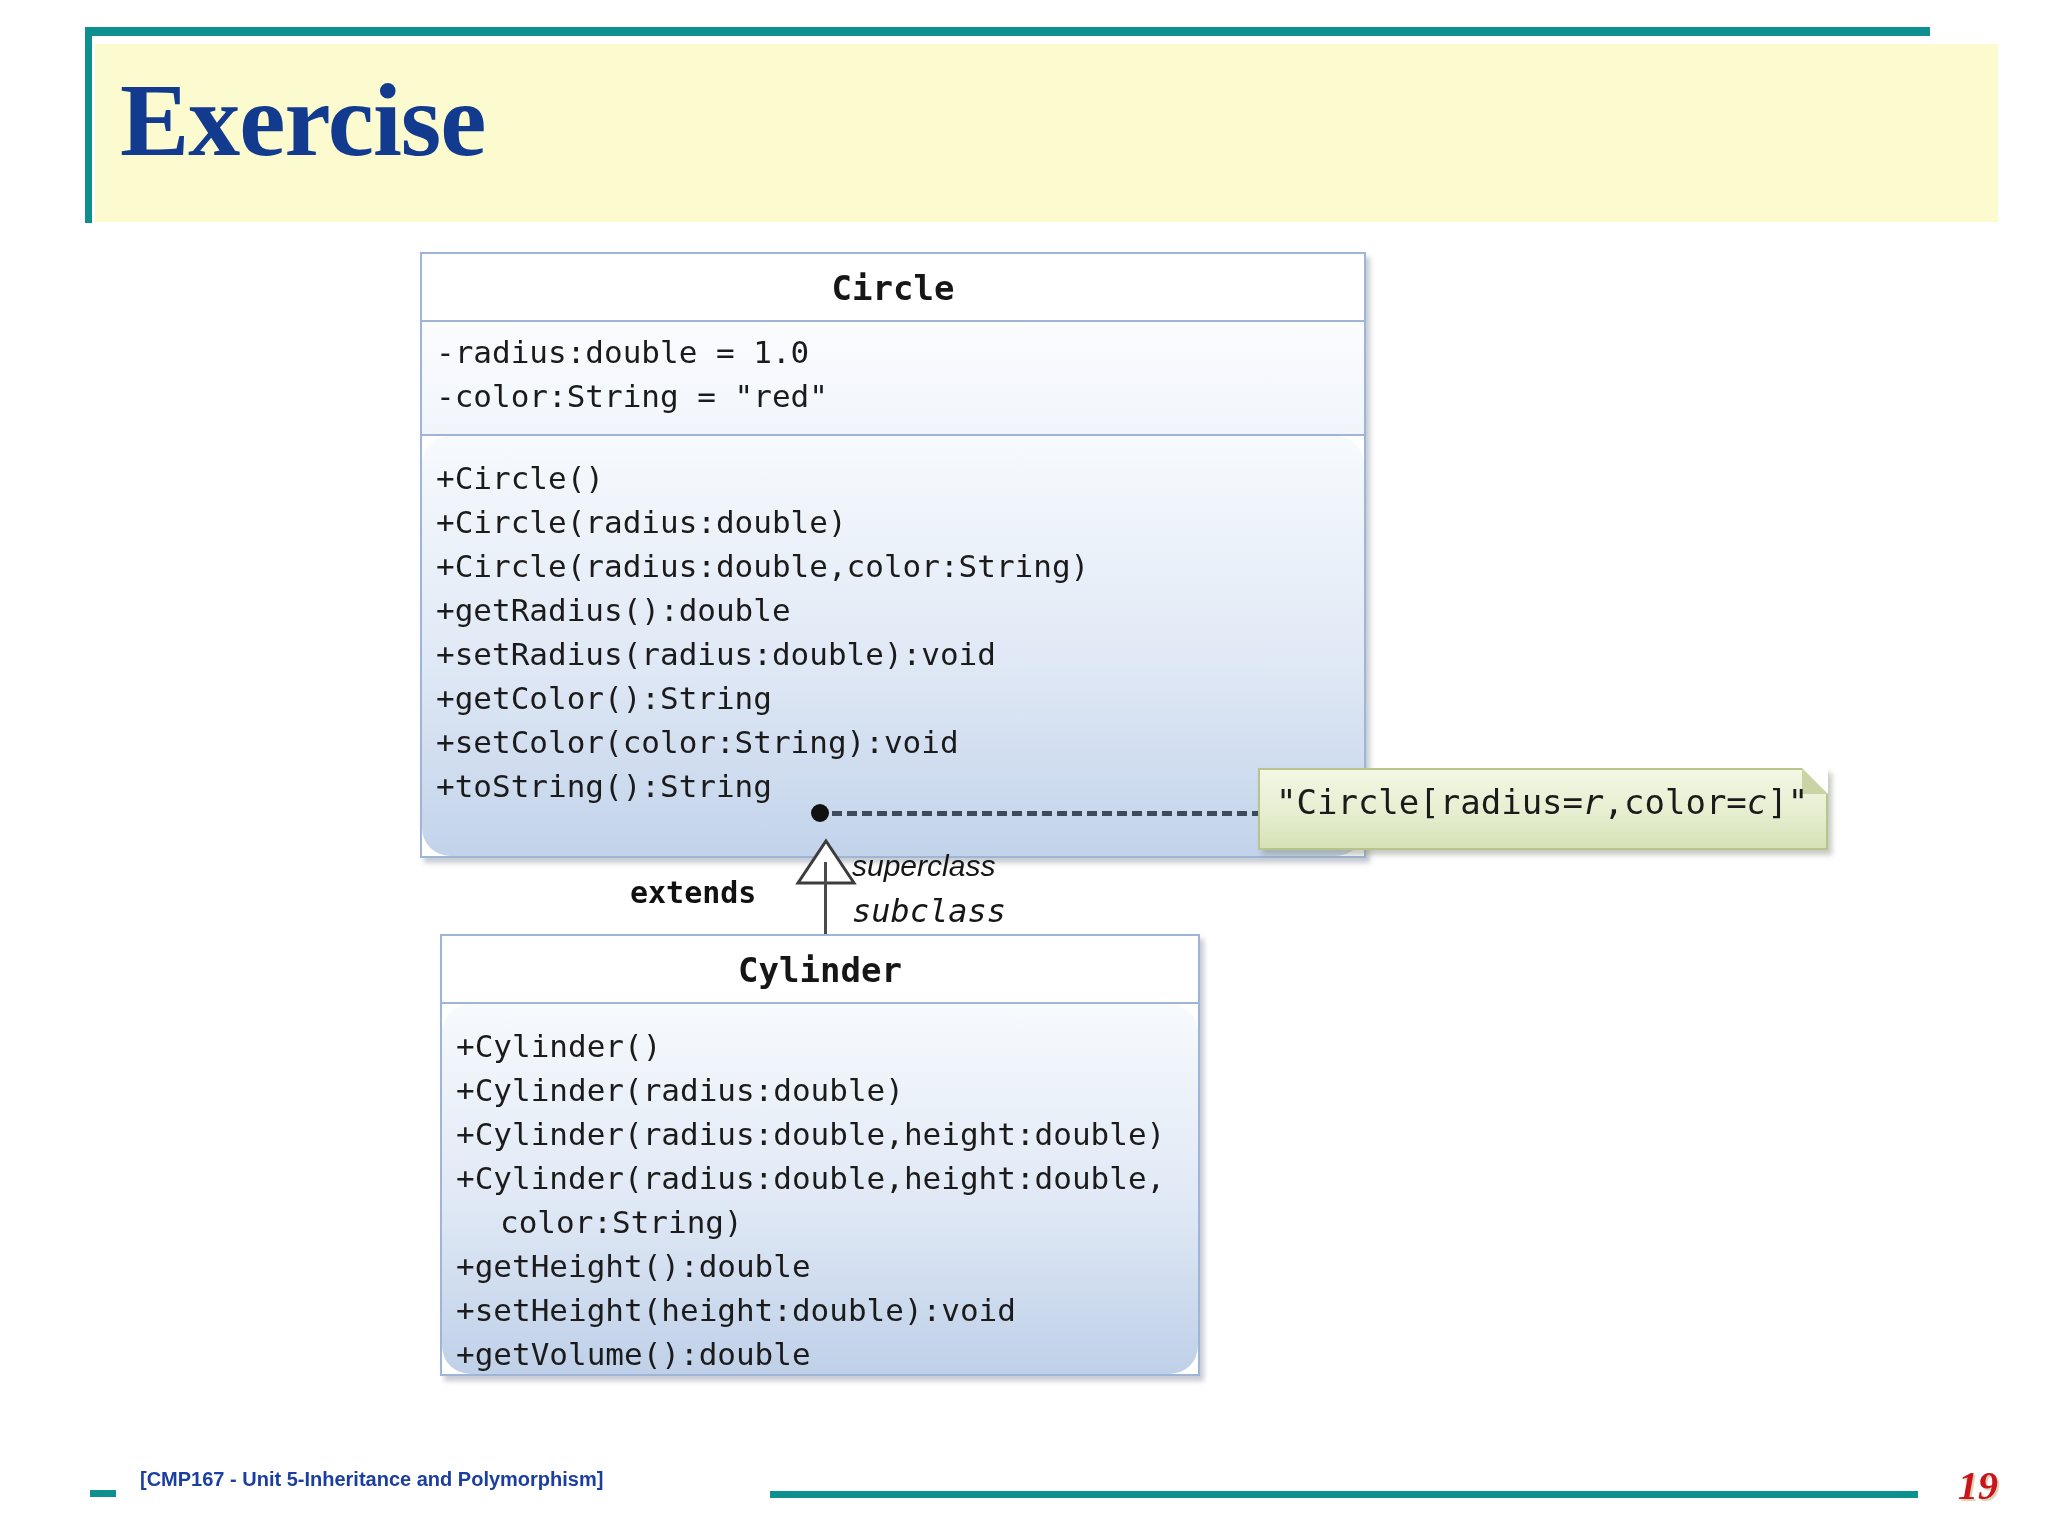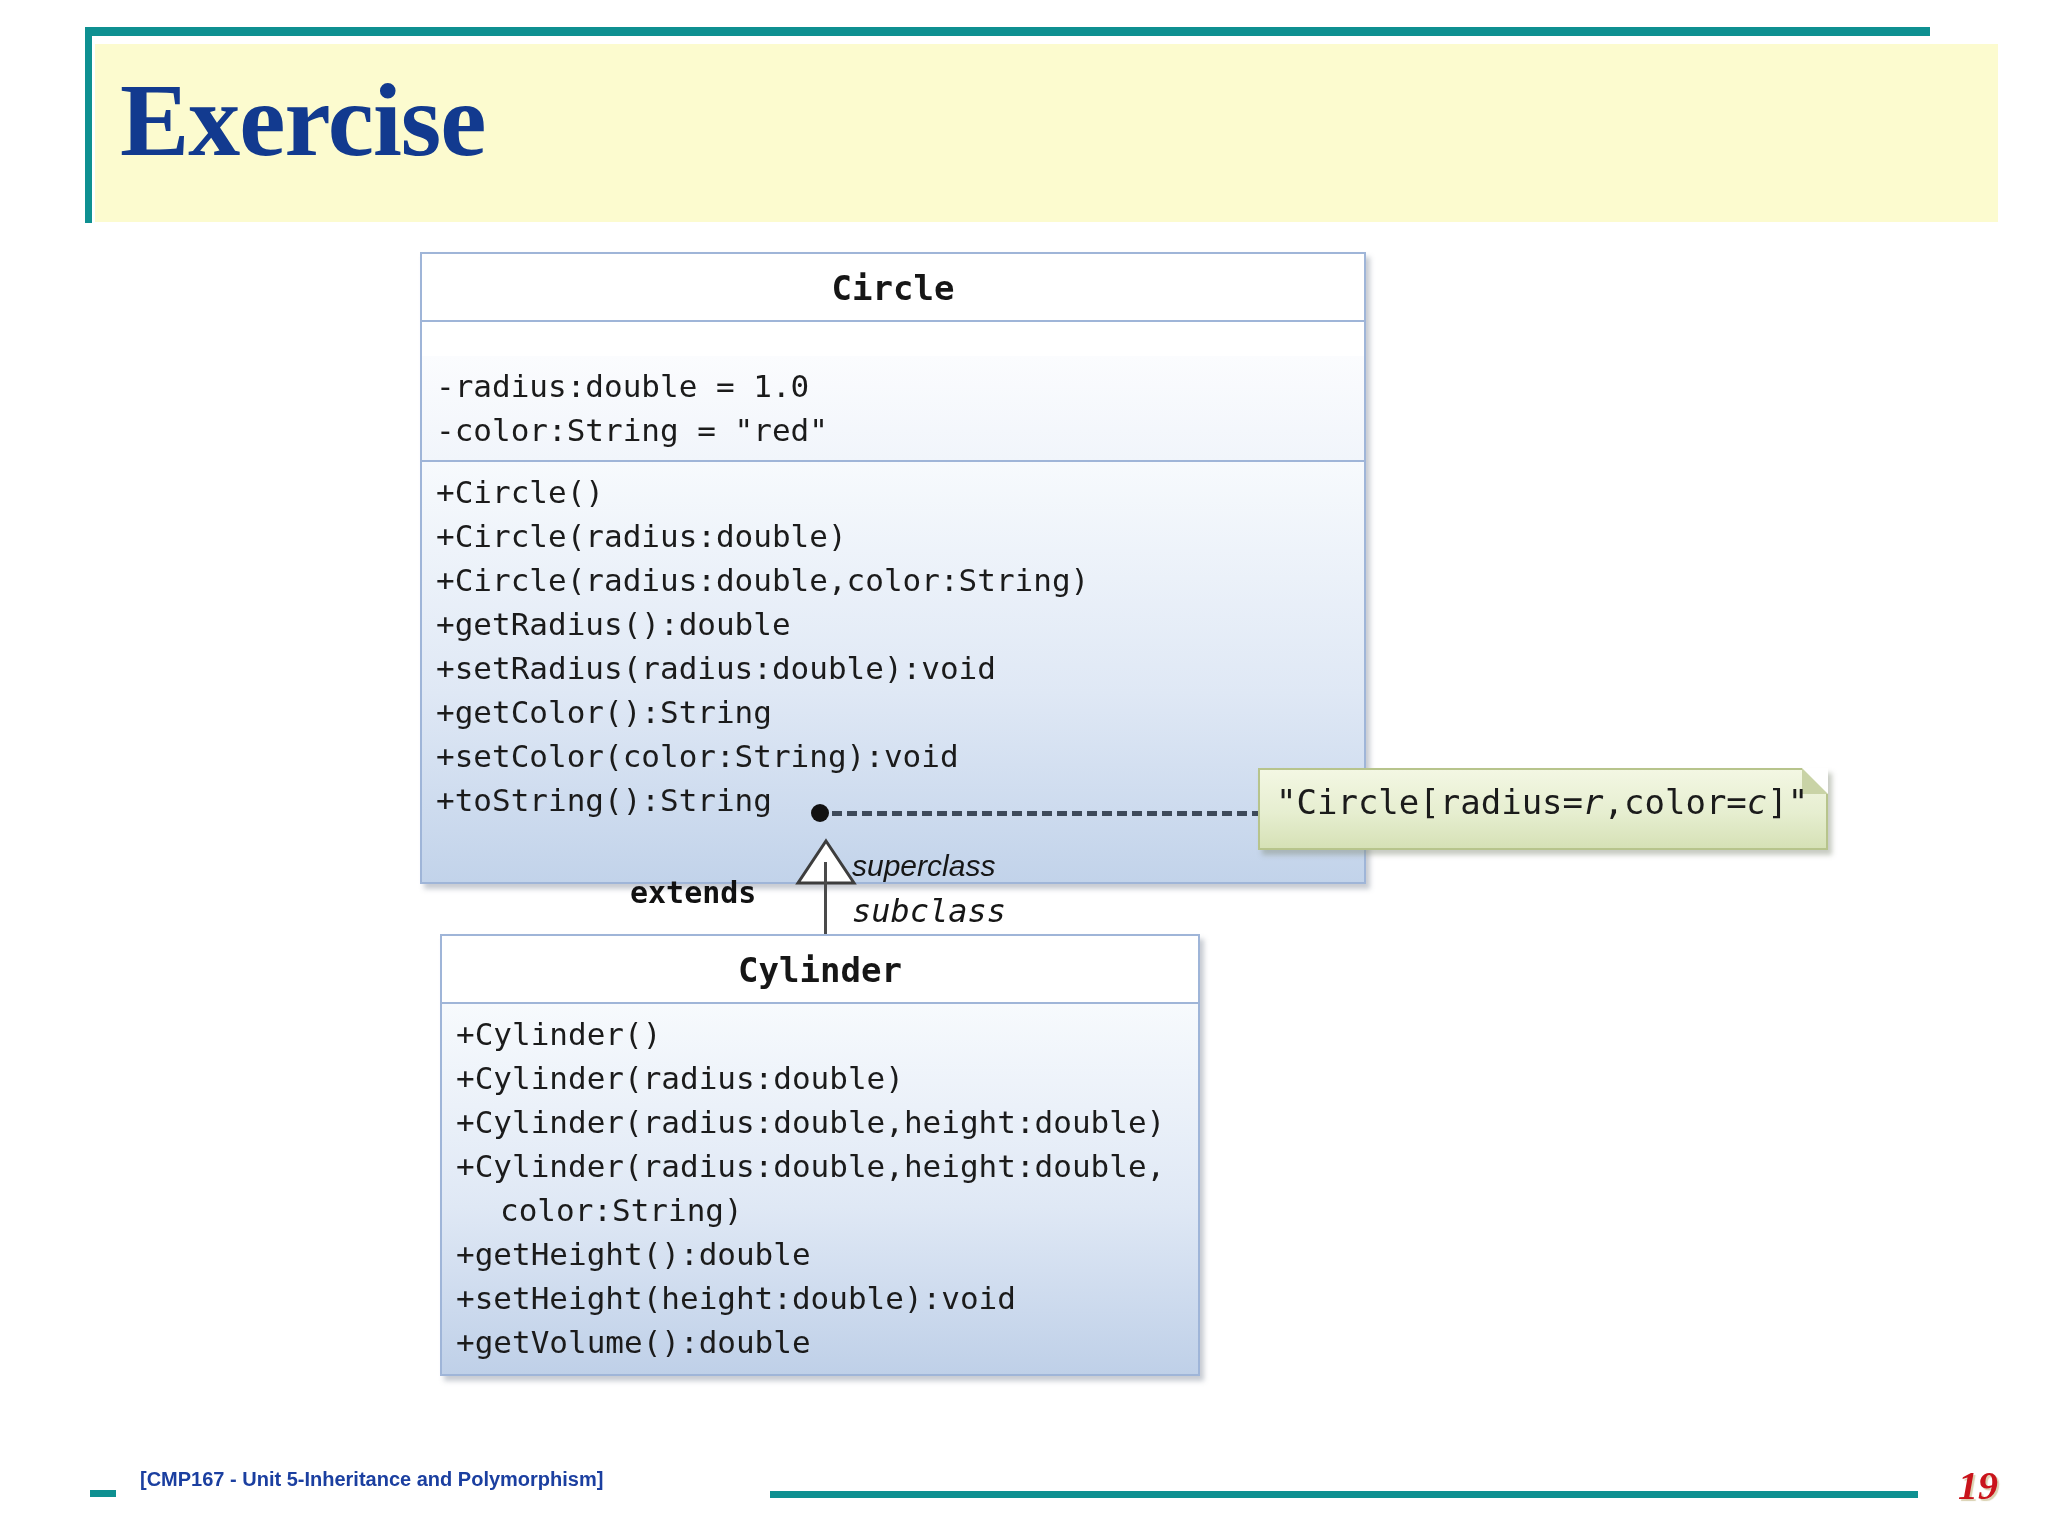--- a/index.html
+++ b/index.html
@@ -68,26 +68,26 @@
     font-family: "DejaVu Sans Mono", monospace;
     font-weight: bold;
     font-size: 34px;
     color: #161616;
     padding: 14px 0 12px 0;
   }
   .uml-attrs {
     box-sizing: border-box;
     border-bottom: 2px solid #9fb5d8;
     background: linear-gradient(to bottom, #fbfcfe 0%, #f1f5fb 100%);
-    padding: 8px 0 8px 14px;
-    margin-top: 34px;
+    padding: 8px 0 16px 14px;
   }
   .uml-methods {
     box-sizing: border-box;
-    padding: 8px 0 10px 14px;
+    padding: 20px 0 10px 14px;
+    border-radius: 28px;
   }
   .uml-line {
     font-family: "DejaVu Sans Mono", monospace;
     font-size: 31px;
     line-height: 44px;
     color: #1b1b1b;
     white-space: pre;
   }
   .indent { padding-left: 44px; }
 

